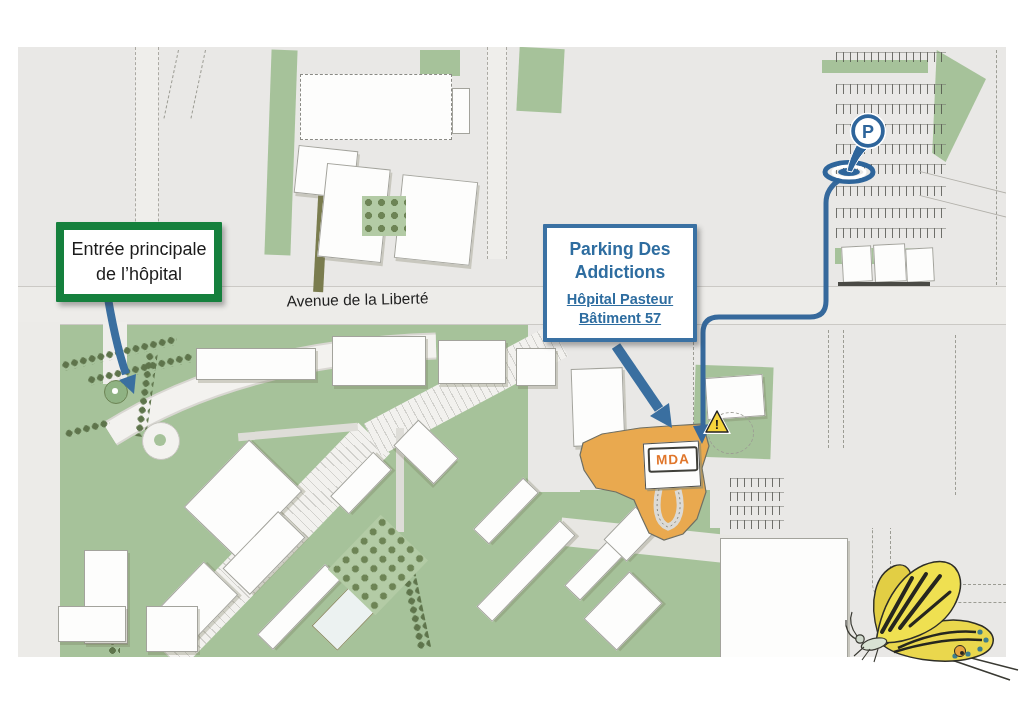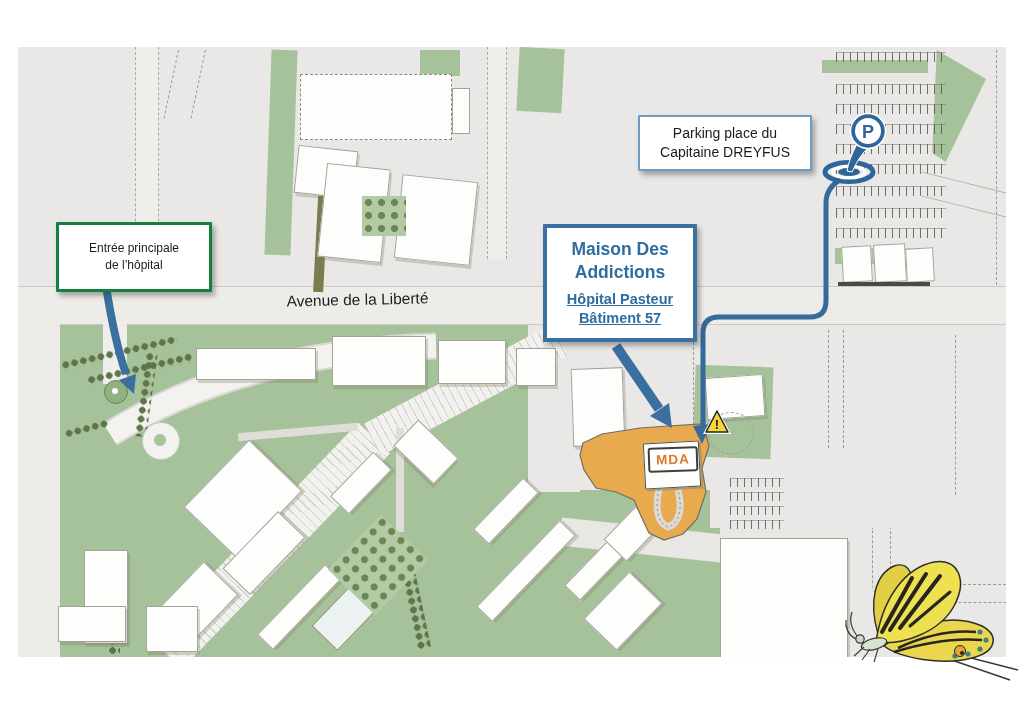--- a/index.html
+++ b/index.html
@@ -14,21 +14,21 @@
   .nb{box-shadow:none;}
   .ticks{position:absolute;height:9px;width:110px;left:818px;background-image:repeating-linear-gradient(90deg,rgba(70,70,64,.75) 0 1.3px,transparent 1.3px 7px);border-top:1px solid rgba(110,110,104,.5);}
   .ticks.small{left:712px;width:54px;height:8px;}
   .trees{position:absolute;background-image:radial-gradient(circle,#5E744B 0 3px,transparent 3.6px);background-size:9px 9px;}
   .dashv{position:absolute;width:0;border-left:1.5px dashed #9C9C94;}
   .cdash{position:absolute;border:1.5px dashed #9C9C94;border-top:none;border-right:none;}
   .thin{position:absolute;height:0;border-top:1px solid #b3b1ab;}
   .circle{border-radius:50%;}
   .callout{position:absolute;background:#fff;display:flex;flex-direction:column;align-items:center;justify-content:center;text-align:center;color:#1b1b1b;box-shadow:3px 4px 5px rgba(50,50,50,.38);border-radius:1px;}
   .pre{white-space:pre-line;}
-  #callout-entrance{left:56px;top:222px;width:150px;height:64px;border:3px solid #15803d;font-size:12px;line-height:1.4;}
+  #callout-entrance{left:56px;top:222px;width:150px;height:64px;border:8px solid #15803d;font-size:18px;line-height:1.4;}
   #callout-mda{left:543px;top:224px;width:146px;height:110px;border:4px solid #3A71A3;color:#2E6DA0;font-weight:bold;}
   #callout-mda .t1{font-size:17.5px;line-height:1.3;margin-bottom:7px;}
   #callout-mda .t2{font-size:14.5px;line-height:1.3;text-decoration:underline;}
   #callout-parking{left:638px;top:115px;width:170px;height:52px;border:2px solid #6F9CC4;font-size:14px;line-height:1.35;}
   #street-label{position:absolute;left:250px;top:291px;width:215px;text-align:center;font-size:15.5px;color:#1f1f1f;transform:rotate(-1.3deg);}
   #mda-building{position:absolute;left:644px;top:442px;width:54px;height:44px;background:#FDFDFC;border:1.5px solid #52524c;box-shadow:2px 2px 0 rgba(138,138,110,.6);transform:rotate(-3deg);}
   #mda-tag{position:absolute;left:648px;top:447px;width:46px;height:21px;background:#fff;border:2px solid #3f3f39;border-radius:3px;display:flex;align-items:center;justify-content:center;font-size:13.5px;font-weight:bold;letter-spacing:1px;color:#E0762B;transform:rotate(-2deg);}
   svg{position:absolute;left:0;top:0;pointer-events:none;}
 </style>
 </head>
@@ -217,23 +217,19 @@
   </svg>
 
   <div id="street-label">Avenue de la Liberté</div>
 
   <div id="callout-entrance" class="callout">
     <div class="pre">Entrée principale
 de l’hôpital</div>
   </div>
 
   <div id="callout-mda" class="callout">
-    <div class="t1 pre">Maison Des
+    <div class="t1 pre">Parking Des
 Addictions</div>
     <div class="t2 pre">Hôpital Pasteur
 Bâtiment 57</div>
   </div>
 
-  <div id="callout-parking" class="callout">
-    <div class="pre">Parking place du
-Capitaine DREYFUS</div>
-  </div>
 </div>
 
 </body></html>

